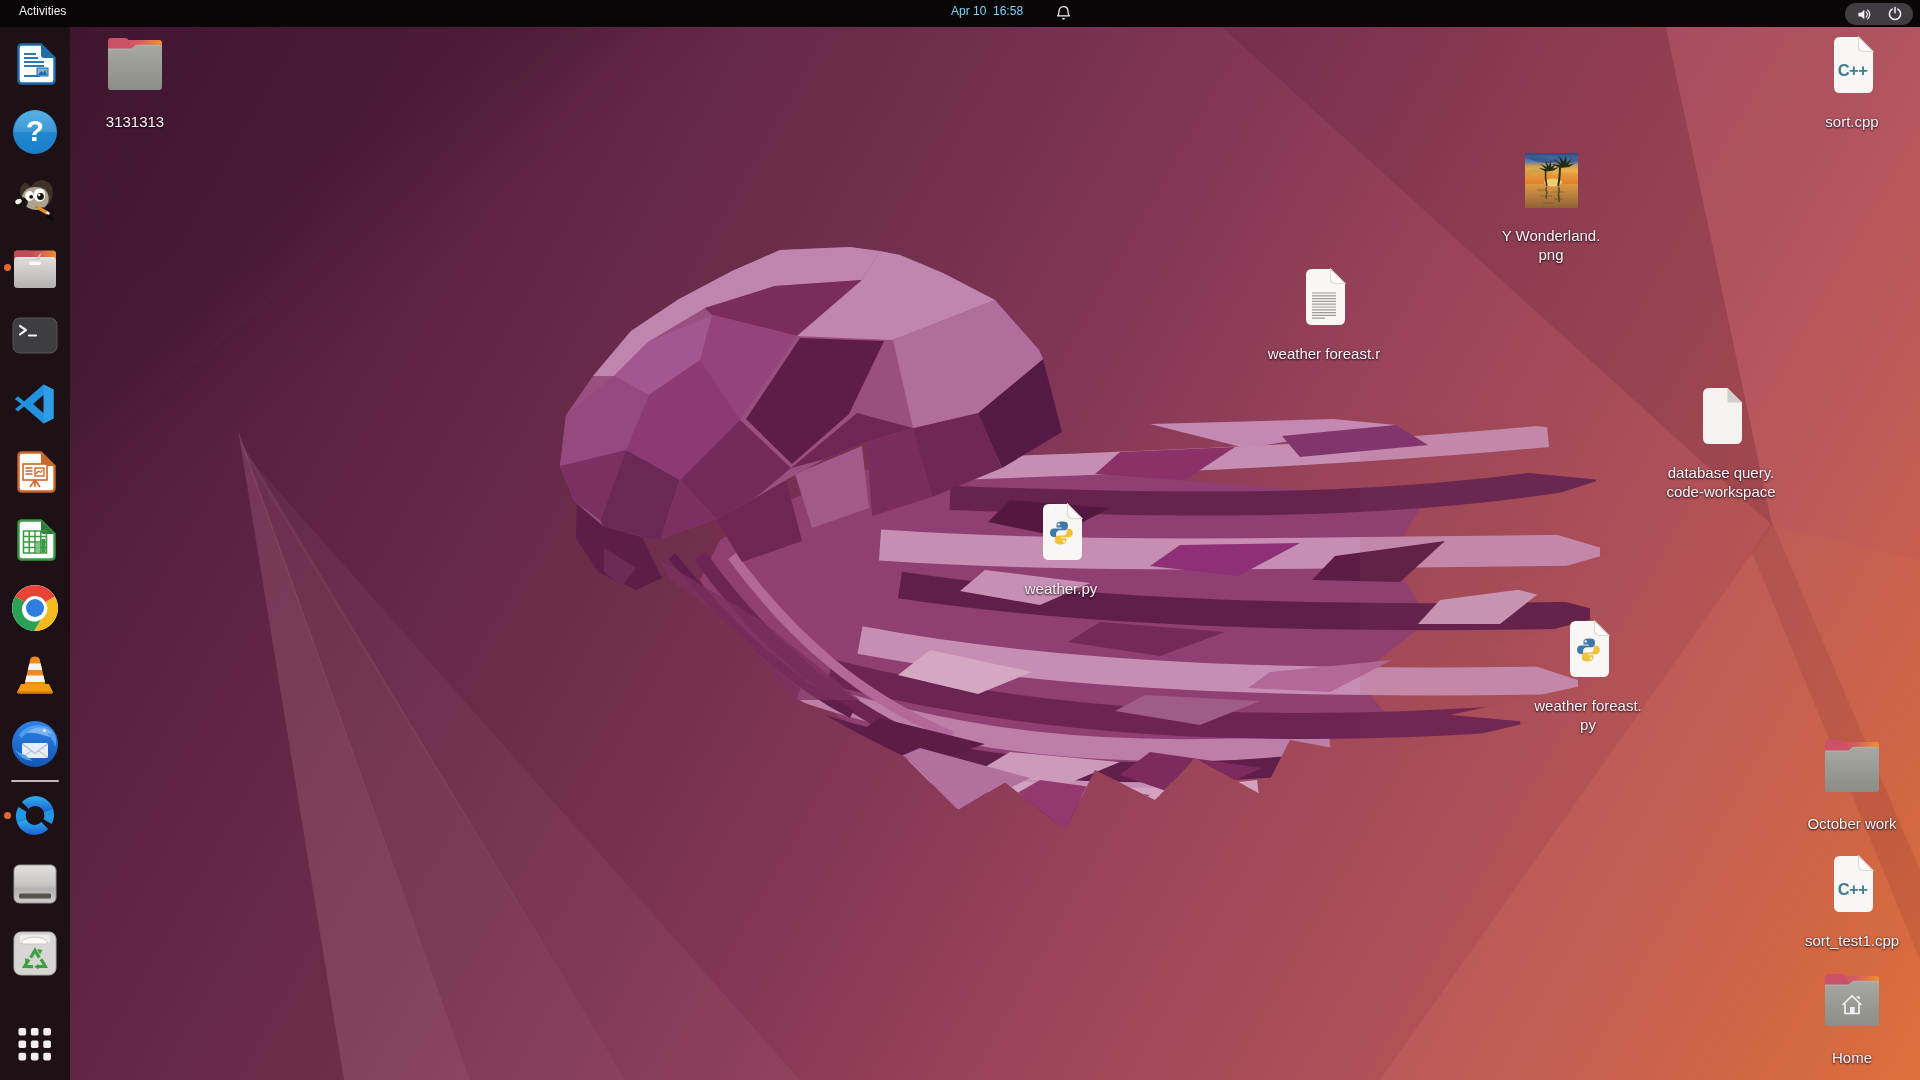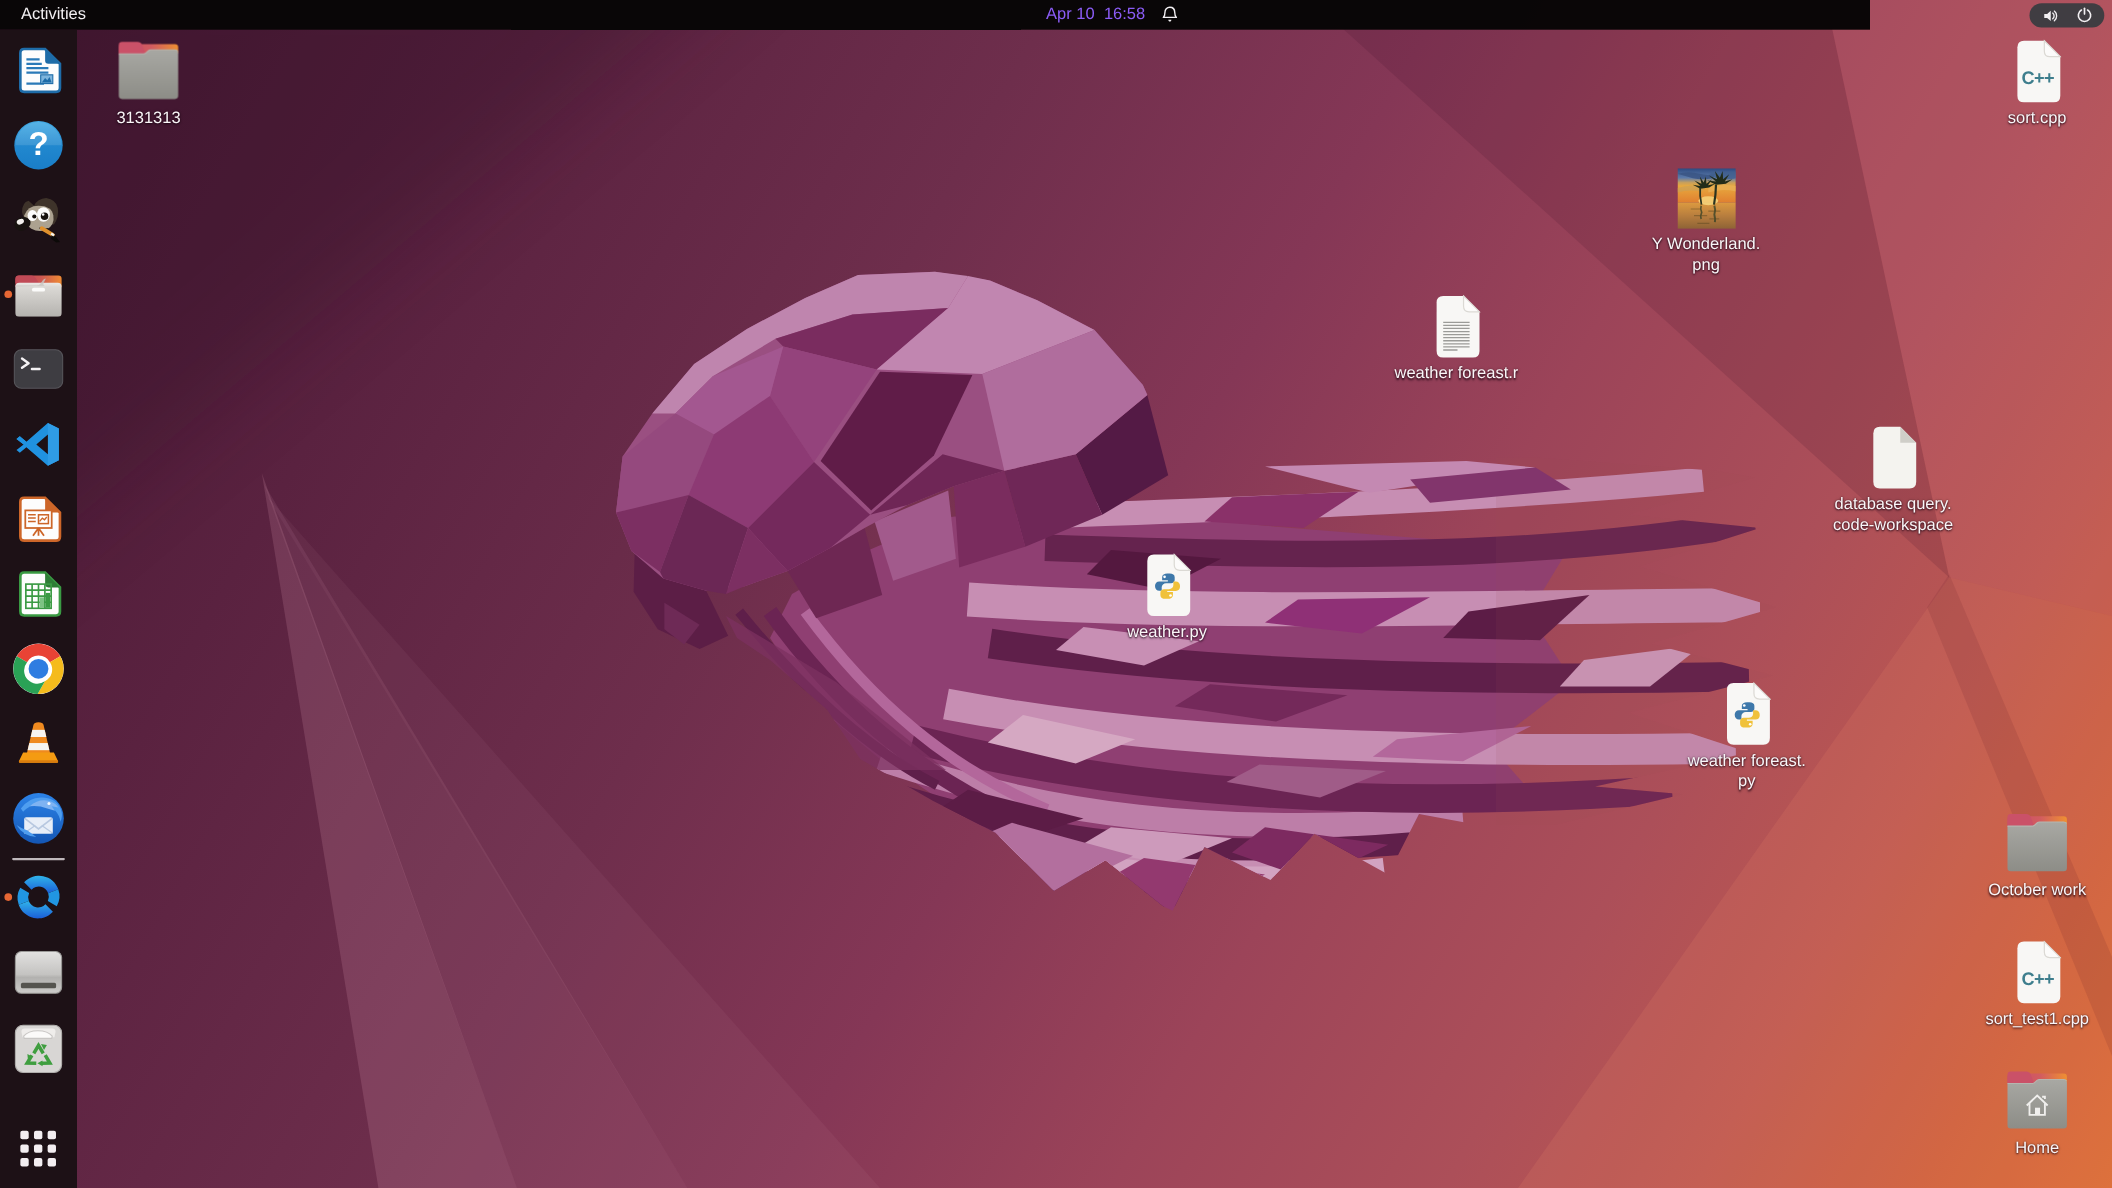--- a/index.html
+++ b/index.html
@@ -1,28 +1,28 @@
 <!DOCTYPE html>
 <html><head>
 <meta charset="utf-8">
 <style>
 *{margin:0;padding:0;box-sizing:border-box}
 html,body{width:1920px;height:1080px;overflow:hidden;background:#7a2f4c;font-family:"Liberation Sans",sans-serif}
 #wall{position:absolute;left:0;top:0}
-#topbar{position:absolute;left:0;top:0;width:1700px;height:27px;background:rgba(9,6,7,.995);color:#f2eff2;font-size:15px;transform:translateZ(0)}
+#topbar{position:absolute;left:0;top:0;width:1920px;height:27px;background:rgba(9,6,7,.995);color:#f2eff2;font-size:12px;transform:translateZ(0)}
 .act{position:absolute;left:19px;top:4px}
-.clock{position:absolute;left:951px;top:4px;color:#8b5cf6}
+.clock{position:absolute;left:951px;top:4px;color:#7dd3fc}
 .bellw{position:absolute;left:1055px;top:5px}
 .pill{position:absolute;left:1845px;top:3px;width:68px;height:22px;background:#403d42;border-radius:11px}
 #dock{position:absolute;left:0;top:27px;width:70px;height:1053px;background:rgba(29,17,22,.995);transform:translateZ(0)}
 .di{position:absolute;left:35px;transform:translateX(-50%)}
 .ddot{position:absolute;left:4px;width:7px;height:7px;border-radius:50%;background:#e66734}
 .dsep{position:absolute;left:11px;top:753px;width:48px;height:2px;background:rgba(245,240,243,.75);border-radius:1px}
 .dicon{position:absolute;width:140px;display:flex;flex-direction:column;align-items:center;color:#fff}
-.dlab{font-size:15px;line-height:18.5px;margin-top:5px;color:#faf6f8;text-shadow:0 1px 2px rgba(25,2,18,.9),0 0 2px rgba(25,2,18,.5);text-align:center;transform:translateZ(0)}
+.dlab{font-size:15px;line-height:18.5px;margin-top:19px;color:#faf6f8;text-shadow:0 1px 2px rgba(25,2,18,.9),0 0 2px rgba(25,2,18,.5);text-align:center;transform:translateZ(0)}
 </style>
 </head>
 <body>
 <svg id="wall" width="1920" height="1080" viewBox="0 0 1920 1080">
 <defs>
 <linearGradient id="bg" x1="0" y1="0" x2="1920" y2="1080" gradientUnits="userSpaceOnUse">
 <stop offset="0" stop-color="#451832"></stop>
 <stop offset=".2" stop-color="#5a2240"></stop>
 <stop offset=".38" stop-color="#6e2e4c"></stop>
 <stop offset=".52" stop-color="#853756"></stop>

